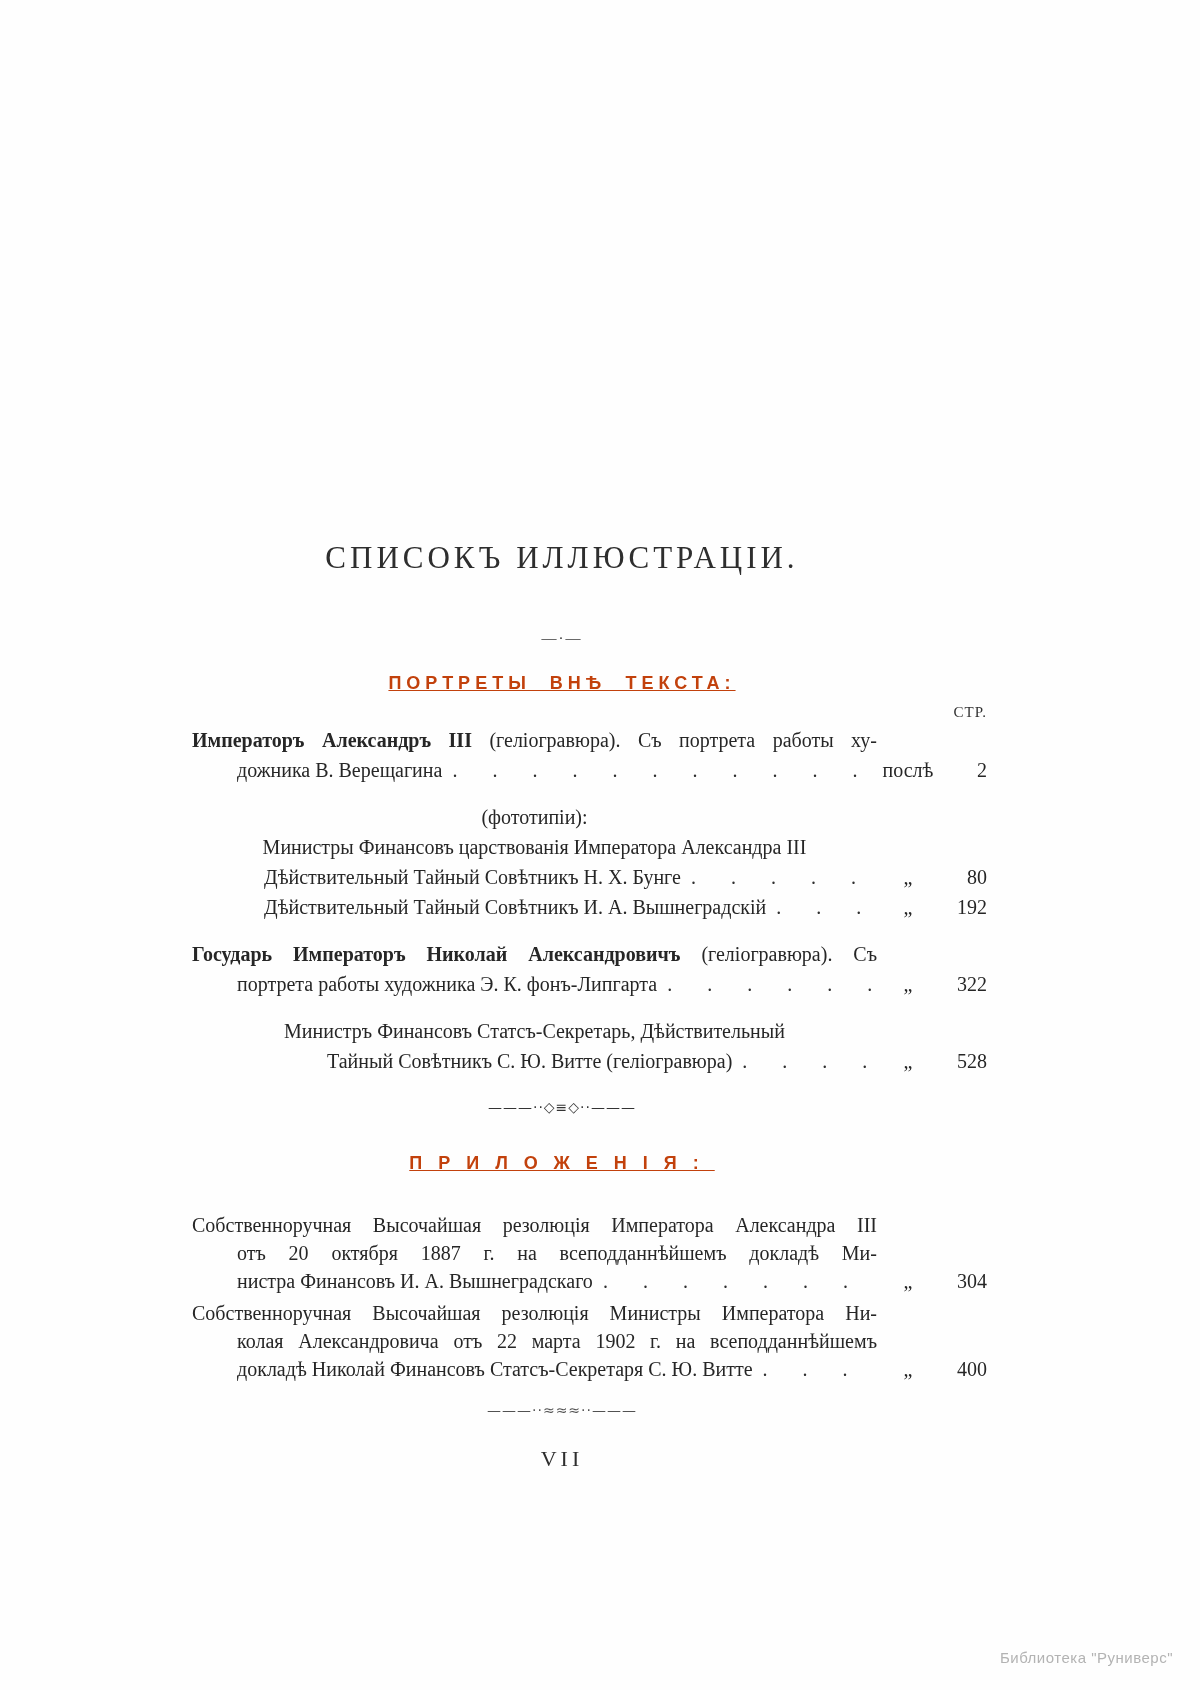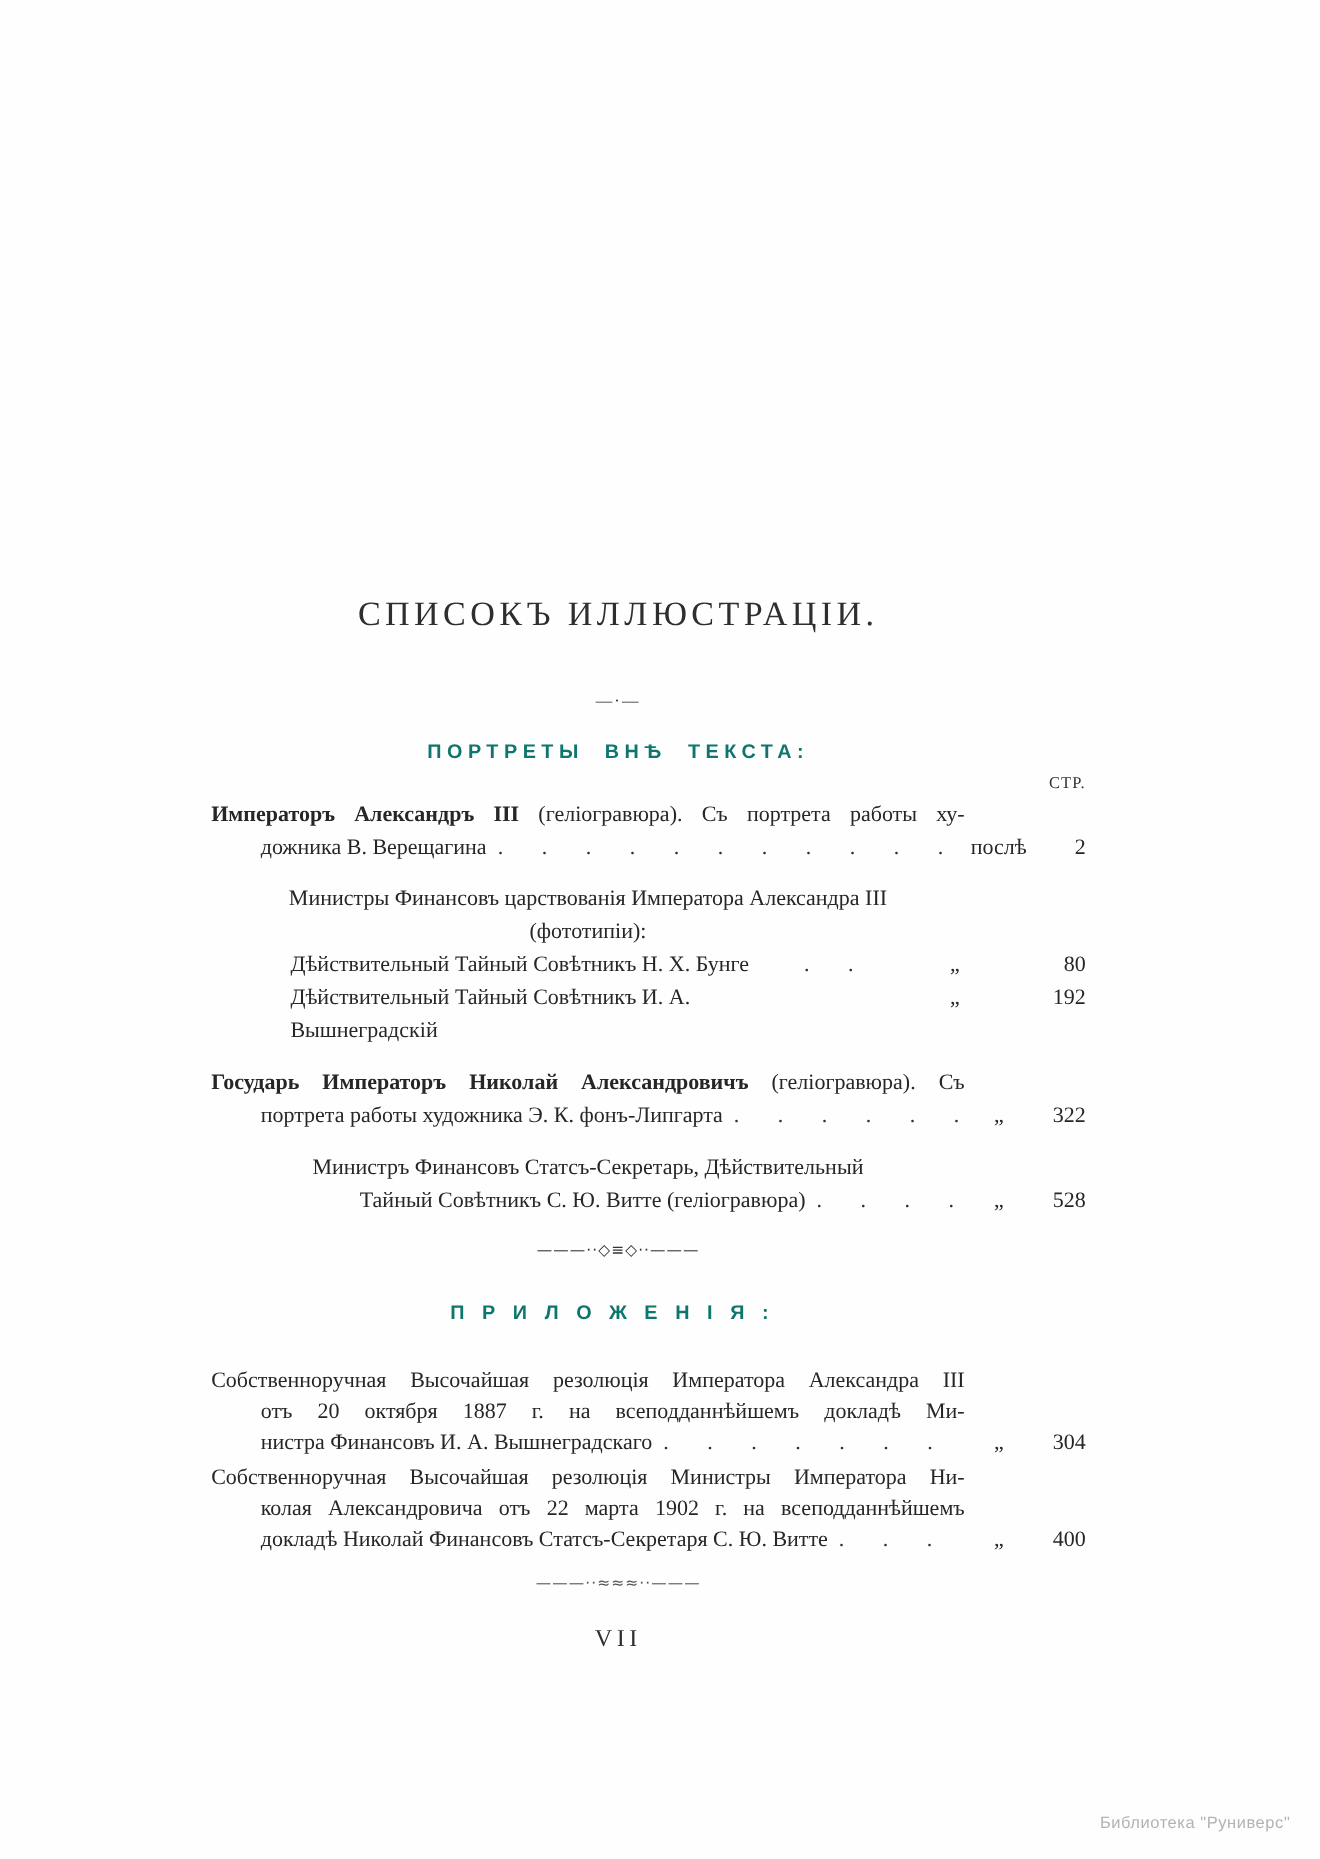--- a/index.html
+++ b/index.html
@@ -33,22 +33,23 @@
     line-height:1;
     color:#333;
   }
 
   section { display:block; }
   .sec-heading {
     text-align:center;
     padding-right:55px;
     font-family:"Liberation Sans", sans-serif;
     font-weight:700;
-    color:#0f766e;
+    color:#c2410c;
     line-height:1.1;
+    text-decoration:underline;
   }
   section:nth-of-type(1) .sec-heading { margin-top:28px; font-size:18px; letter-spacing:5px; word-spacing:9px; }
   section:nth-of-type(2) .sec-heading { margin-top:36px; font-size:18px; letter-spacing:16px; }
 
   .page-col-label {
     text-align:right;
     font-size:15px;
     letter-spacing:1px;
     margin-top:10px;
     line-height:1.1;
@@ -58,21 +59,21 @@
   .lines { margin-top:5px; }
   section:nth-of-type(2) .lines { margin-top:37px; }
 
   .entry + .entry { margin-top:17px; }
   section:nth-of-type(2) .entry + .entry { margin-top:4px; }
 
   .row { display:flex; align-items:baseline; line-height:30px; font-size:20px; }
   section:nth-of-type(2) .row { line-height:28px; }
 
   .ind1 { padding-left:45px; }
-  .ind2 { padding-left:72px;gap:40px; }
+  .ind2 { padding-left:72px; }
   .ind3 { padding-left:135px; }
 
   .row.justify .txt {
     flex:1;
     text-align:justify;
     text-align-last:justify;
     padding-right:110px;
     white-space:nowrap;
     overflow:hidden;
   }
@@ -141,22 +142,22 @@
                 <span class="txt"><b>Императоръ Александръ III</b> (геліогравюра). Съ портрета работы ху-</span>
               </div>
               <div class="row dots ind1">
                 <span class="txt">дожника В. Верещагина</span>
                 <span class="leader">. . . . . . . . . . . . . . . . . . . . . . . . . . . . . . </span>
                 <span class="ref">послѣ</span>
                 <span class="pg">2</span>
               </div>
             </div>
             <div class="entry">
+              <div class="row center ind0"><span class="txt">(фототипіи):</span></div>
               <div class="row center ind0"><span class="txt">Министры Финансовъ царствованія Императора Александра III</span></div>
-              <div class="row center ind0"><span class="txt">(фототипіи):</span></div>
               <div class="row dots ind2">
                 <span class="txt">Дѣйствительный Тайный Совѣтникъ Н. Х. Бунге</span>
                 <span class="leader">. . . . . . . . . . . . . . . . . . . . . . . . . . . . . . </span>
                 <span class="ref">„</span>
                 <span class="pg">80</span>
               </div>
               <div class="row dots ind2">
                 <span class="txt">Дѣйствительный Тайный Совѣтникъ И. А. Вышнеградскій</span>
                 <span class="leader">. . . . . . . . . . . . . . . . . . . . . . . . . . . . . . </span>
                 <span class="ref">„</span>

